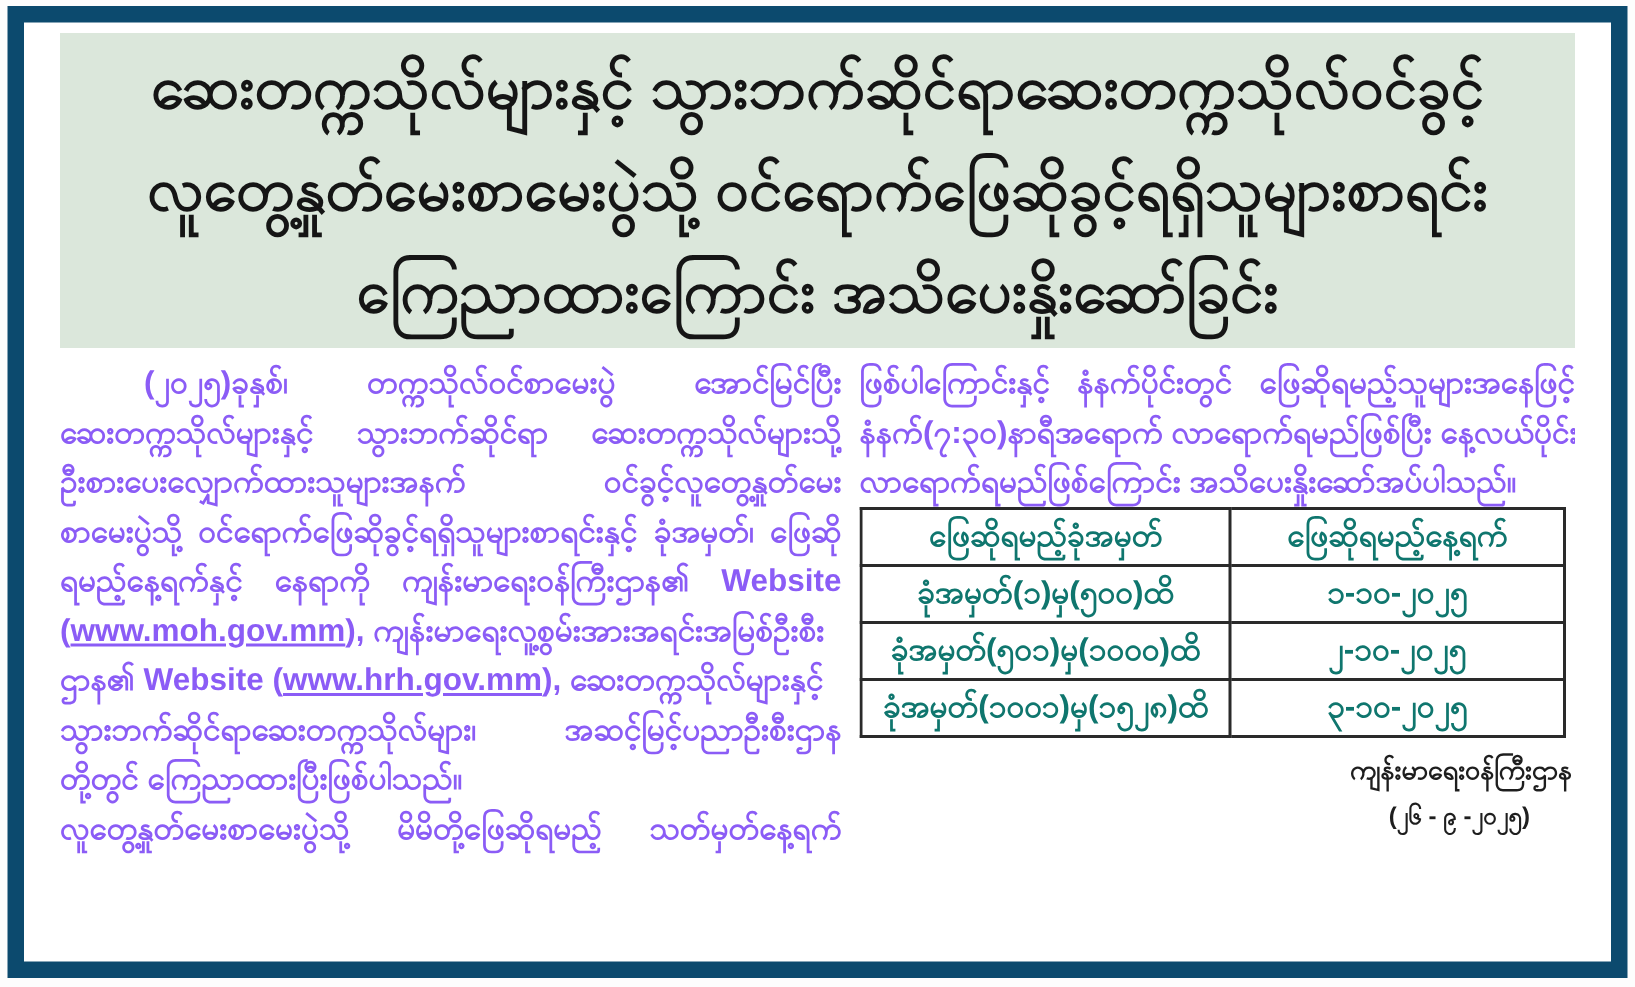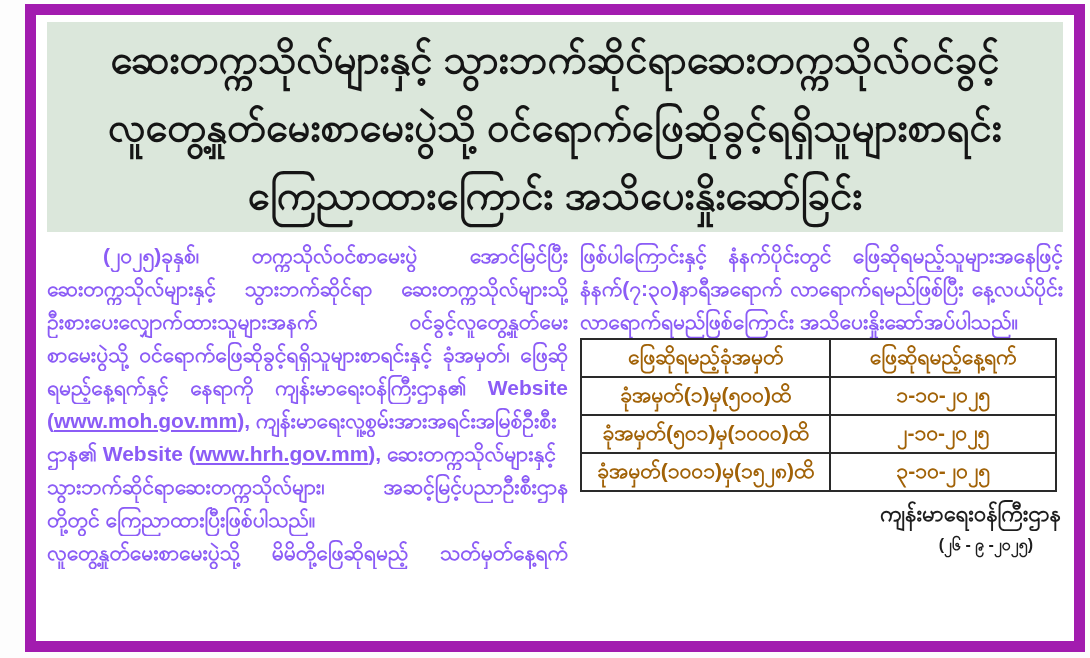--- a/index.html
+++ b/index.html
@@ -3,22 +3,22 @@
 <meta charset="utf-8">
 <style>
   html,body { margin:0; padding:0; background:#fbfbfb; }
   .page {
     position:relative; width:1090px; height:658px; background:#fdfdfd;
     font-family:"Liberation Sans","DejaVu Sans",sans-serif; color:#1e1e1e;
     overflow:hidden;
   }
   .frame {
     position:absolute; left:5px; top:4px; right:5px; bottom:6px;
-    border:11px solid #a21caf; background:#ffffff;
-    box-sizing:border-box; padding:7px 11px;margin-left:20px;
+    border:11px solid #0c4a6e; background:#ffffff;
+    box-sizing:border-box; padding:7px 24px;
   }
   .banner {
     height:210px; background:#dbe7db; text-align:center;
     box-sizing:border-box; padding-top:3px; overflow:hidden;
   }
   .banner-line {
     font-size:40px; line-height:68px; font-weight:700; color:#151515;
     white-space:nowrap; overflow:hidden;
   }
   .cols { display:flex; gap:12px; margin-top:7px; }
@@ -31,28 +31,28 @@
     white-space:nowrap; color:#8b5cf6;
   }
   .ln.end { text-align-last:left; }
   .ind1 { padding-left:56px; }
   .ind2 { padding-left:40px; }
   .link { text-decoration:underline; }
   table.sched {
     border-collapse:collapse; width:calc(100% - 6px); table-layout:fixed;
   }
   .sched th, .sched td {
-    border:2px solid #2a2a2a; font-size:21px; font-weight:600; color:#a16207;
+    border:2px solid #2a2a2a; font-size:21px; font-weight:600; color:#0f766e;
     overflow:hidden; white-space:nowrap;
   }
   .sched th { height:36px; text-align:center; padding:0 4px; }
   .sched td { height:36px; text-align:center; padding:0 8px; }
   .sched .c1 { width:52.5%; }
   .sig { text-align:right; margin-top:6px; }
-  .sig-org { font-size:22px; font-weight:700; line-height:31px; padding-right:2px; }
+  .sig-org { font-size:18px; font-weight:700; line-height:31px; padding-right:2px; }
   .sig-date { font-size:16px; font-weight:600; line-height:31px; padding-right:30px; }
 </style>
 </head>
 <body>
 
 <div class="page">
   <div class="frame">
 
     <div class="banner">
       <div class="banner-line">ဆေးတက္ကသိုလ်များနှင့် သွားဘက်ဆိုင်ရာဆေးတက္ကသိုလ်ဝင်ခွင့်</div>

